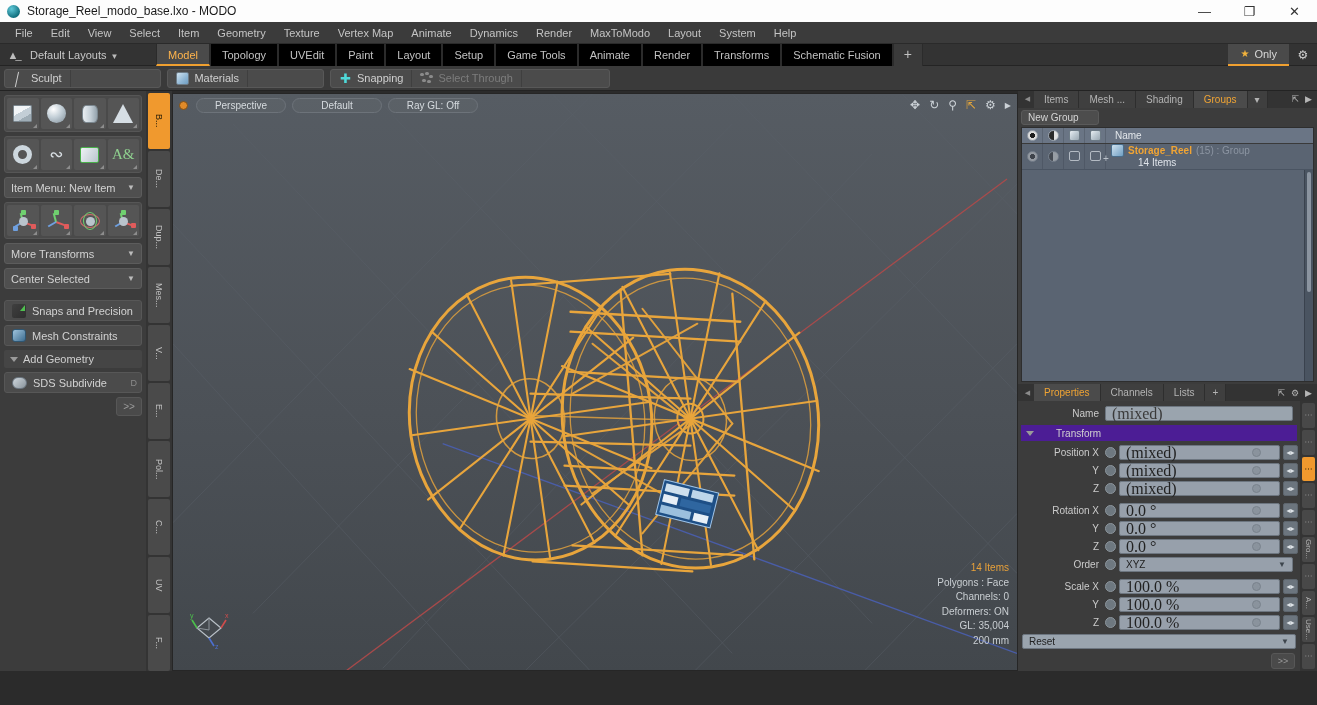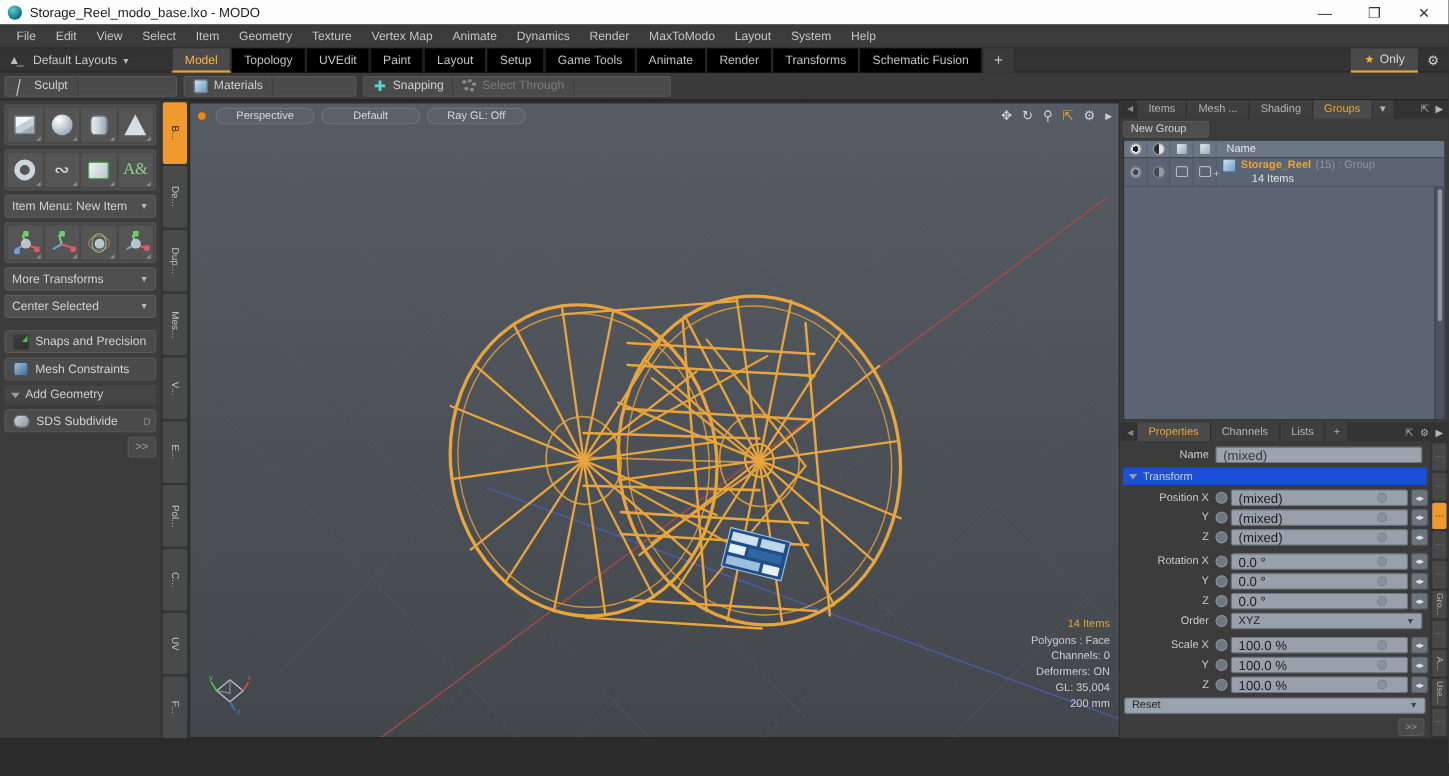--- a/index.html
+++ b/index.html
@@ -265,28 +265,28 @@
   .tree-scroll { width:9px; background:#4a5461; border-left:1px solid #3a424e; }
   .tree-scroll i { display:block; margin:2px; height:120px; background:#8b94a0; border-radius:3px; }
 
   .props-body { flex:1; display:flex; background:#3c3c3c; }
   .props-main { flex:1; padding:4px 2px 2px 2px; display:flex; flex-direction:column; gap:1px; }
   .prow { display:flex; align-items:center; height:17px; gap:3px; }
   .plabel { width:82px; text-align:right; font-size:10px; color:#cbcbcb; padding-right:3px; }
   .pradio { width:11px;height:11px;border-radius:50%;background:#6e7880;
     border:1px solid #8c959c; flex:none; }
   .pfield { flex:1; height:15px; background:#97a0ab; border:1px solid #6d7680; border-radius:2px;
-    display:flex; align-items:center; padding:0 6px; font-size:12px; color:#222; position:relative; }
+    display:flex; align-items:center; padding:0 6px; font-size:16px; color:#222; position:relative;font-family:Liberation Serif, serif; }
   .pfield.name { background:#9aa4ae; }
   .pfield .mix { color:#3a3a3a; }
   .pdot { position:absolute; right:18px; width:9px;height:9px;border-radius:50%;
     background:#8a939d; border:1px solid #79828c; }
   .parrows { width:15px; height:15px; background:#6c757e; border:1px solid #5d656d; border-radius:2px;
     display:flex; align-items:center; justify-content:center; color:#dfe4e8; font-size:8px; flex:none; }
-  .psec { height:16px; display:flex; align-items:center; gap:5px; background:#1d4ed8;
+  .psec { height:16px; display:flex; align-items:center; gap:22px; background:#4c1d95;
     padding-left:5px; font-size:10px; color:#d0d0d0; margin:2px 1px; }
   .psec .tri { border-top-color:#9a9a9a; }
   .pdd { flex:1; height:15px; background:#97a0ab; border:1px solid #6d7680; border-radius:2px;
     display:flex; align-items:center; padding:0 6px; font-size:10px; color:#222; }
   .pdd .caret { margin-left:auto; color:#3d454d; }
   .reset-row { display:flex; margin-top:2px; padding:0 2px; }
   .reset { flex:1; height:15px; background:#9aa4ae; border:1px solid #6d7680; border-radius:2px;
     display:flex; align-items:center; padding:0 6px; font-size:10px; color:#222; }
   .pmore { display:flex; justify-content:flex-end; margin-top:3px; padding-right:3px; }
   .pmore span { width:24px;height:16px; background:#4a4a4a; border:1px solid #575757;

